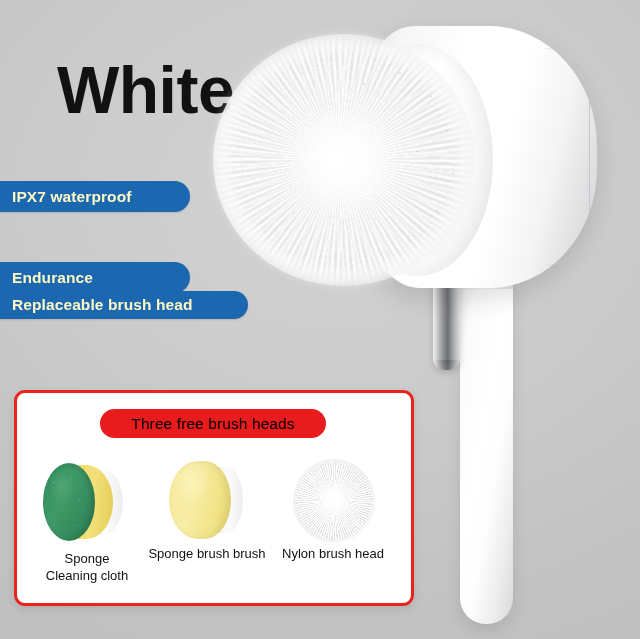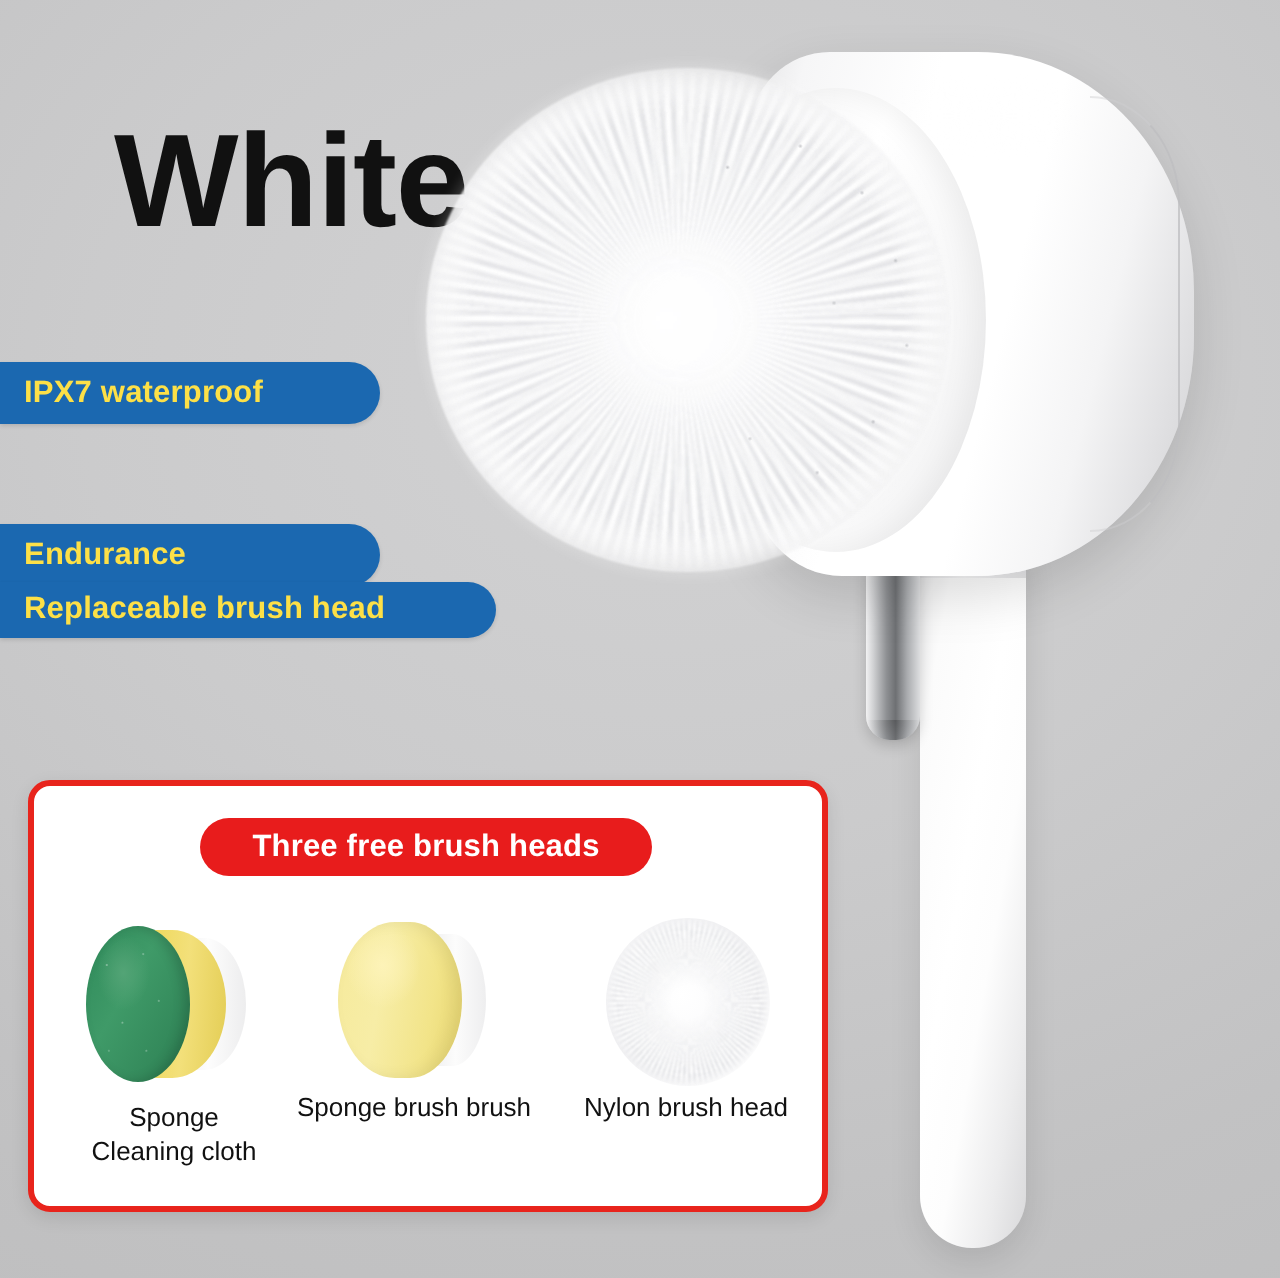--- a/index.html
+++ b/index.html
@@ -16,21 +16,21 @@
   
   .title{
     position:absolute;left:57px;top:57px;
     font-size:66px;line-height:1;font-weight:700;color:#111;
     letter-spacing:-0.5px;
   }
   
   .badge{
     position:absolute;left:0;
     background:#1b68b0;
-    color:#fde047;
+    color:#fef9c3;
     display:flex;align-items:center;
     padding-left:12px;
     border-radius:0 999px 999px 0;
     font-size:15.5px;font-weight:600;letter-spacing:.1px;
     box-shadow:0 1px 2px rgba(0,0,0,.12);
     white-space:nowrap;
   }
   #badge0{top:181px;height:31px;width:178px;}
   #badge1{top:236px;height:31px;width:178px;margin-top:26px;}
   #badge2{top:291px;height:28px;width:236px;}
@@ -146,28 +146,28 @@
 
   
   .panel{
     position:absolute;left:14px;top:390px;width:394px;height:210px;
     background:#fff;border:3px solid #e8241c;border-radius:11px;
     box-shadow:0 3px 9px rgba(0,0,0,.10);
   }
   .panel-pill{
     position:absolute;left:83px;top:16px;width:226px;height:29px;
     background:#e81c1c;border-radius:999px;
-    color:#ffffff;font-size:15.5px;font-weight:700;
+    color:#000000;font-size:15.5px;font-weight:400;
     display:flex;align-items:center;justify-content:center;
     letter-spacing:.1px;white-space:nowrap;
   }
   .acc{position:absolute;top:58px;width:128px;height:140px;}
   #acc0{left:6px;}
   #acc1{left:126px;}
-  #acc2{left:262px;}
+  #acc2{left:252px;}
   .acc-img{position:relative;width:128px;height:98px;}
   .acc-cap{
     position:absolute;left:0;width:128px;text-align:center;
     font-size:13px;color:#111;line-height:1.28;font-weight:500;
   }
   #cap0{top:100px;}
   #cap1{top:95px;}
   #cap2{top:95px;}
 
   

